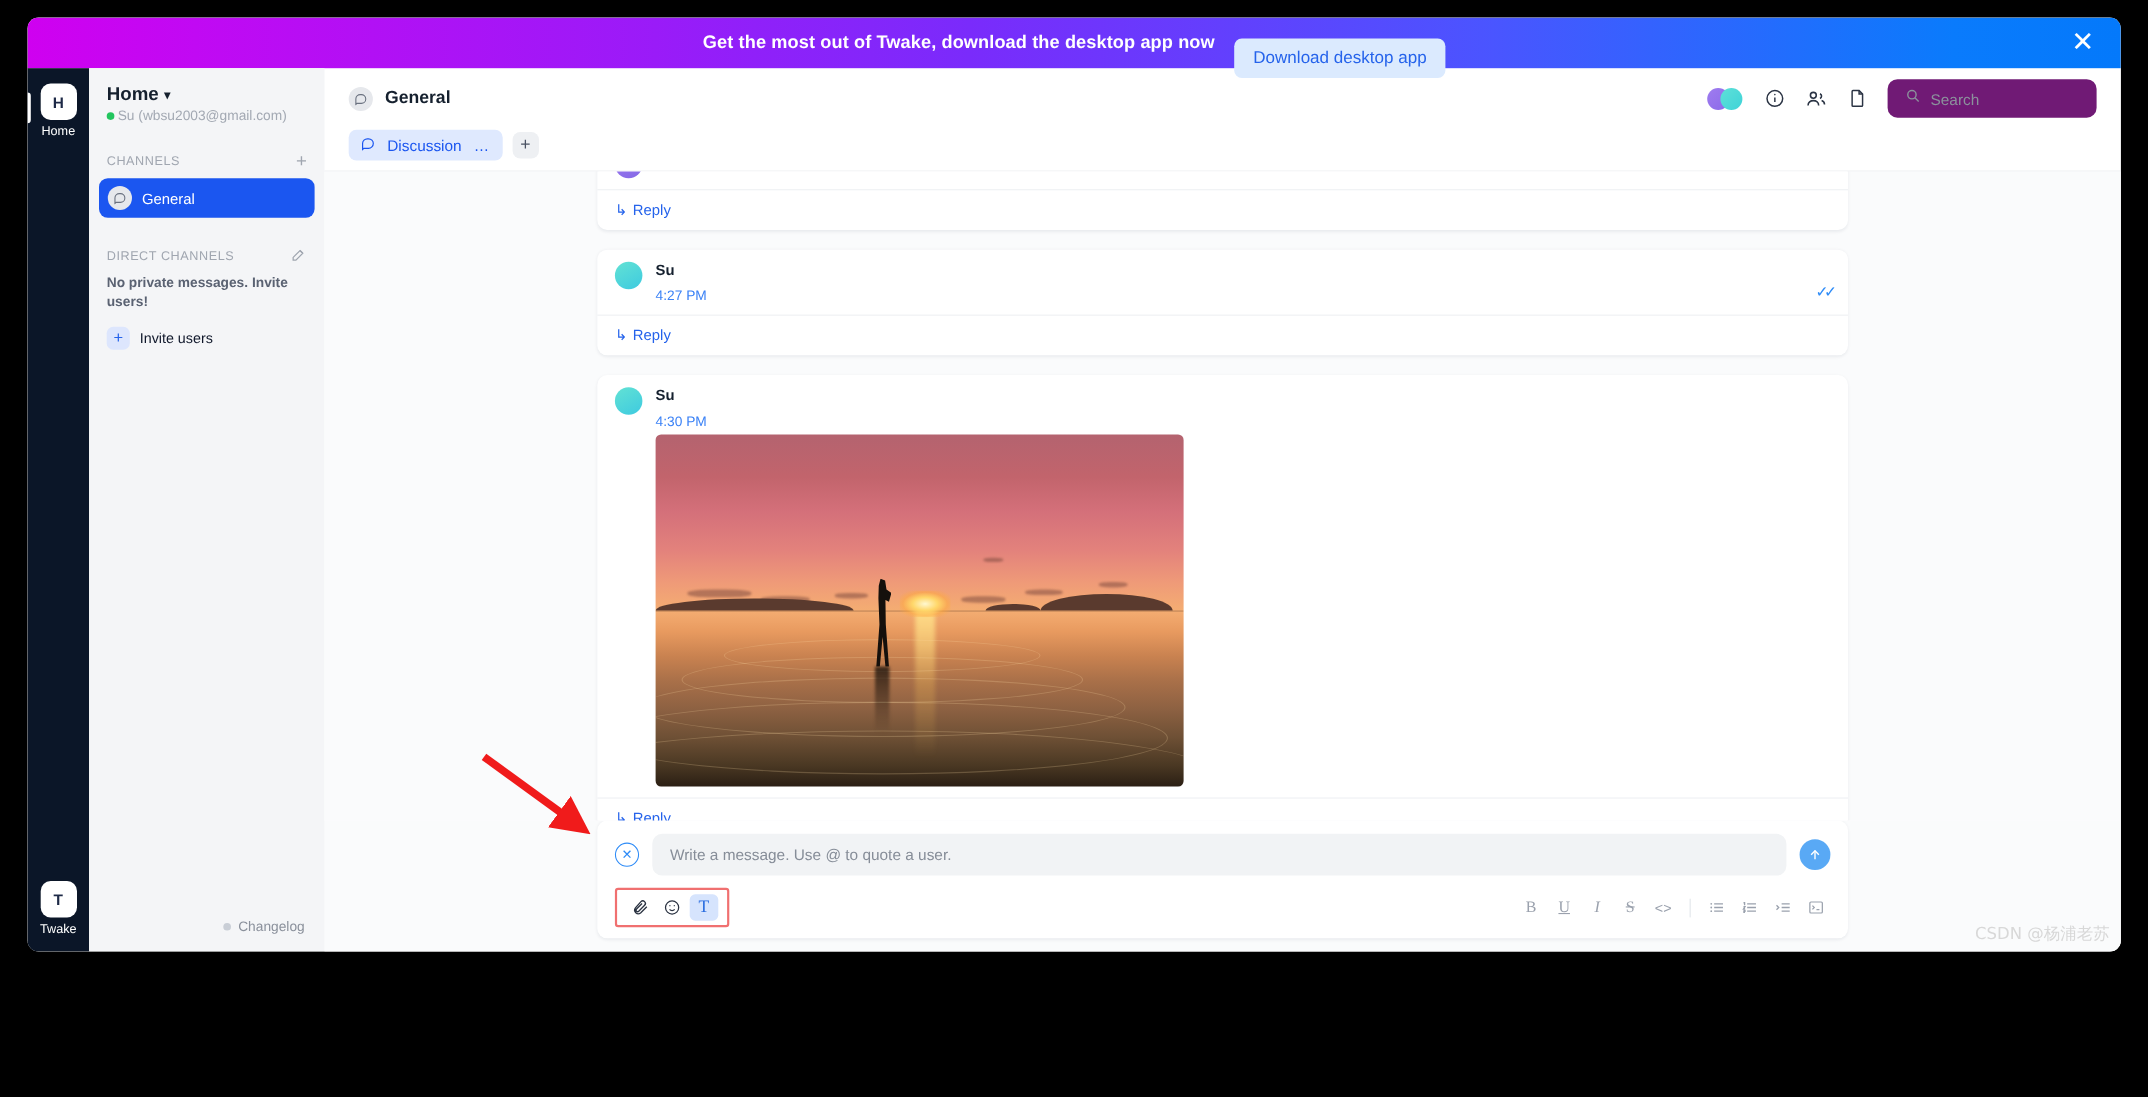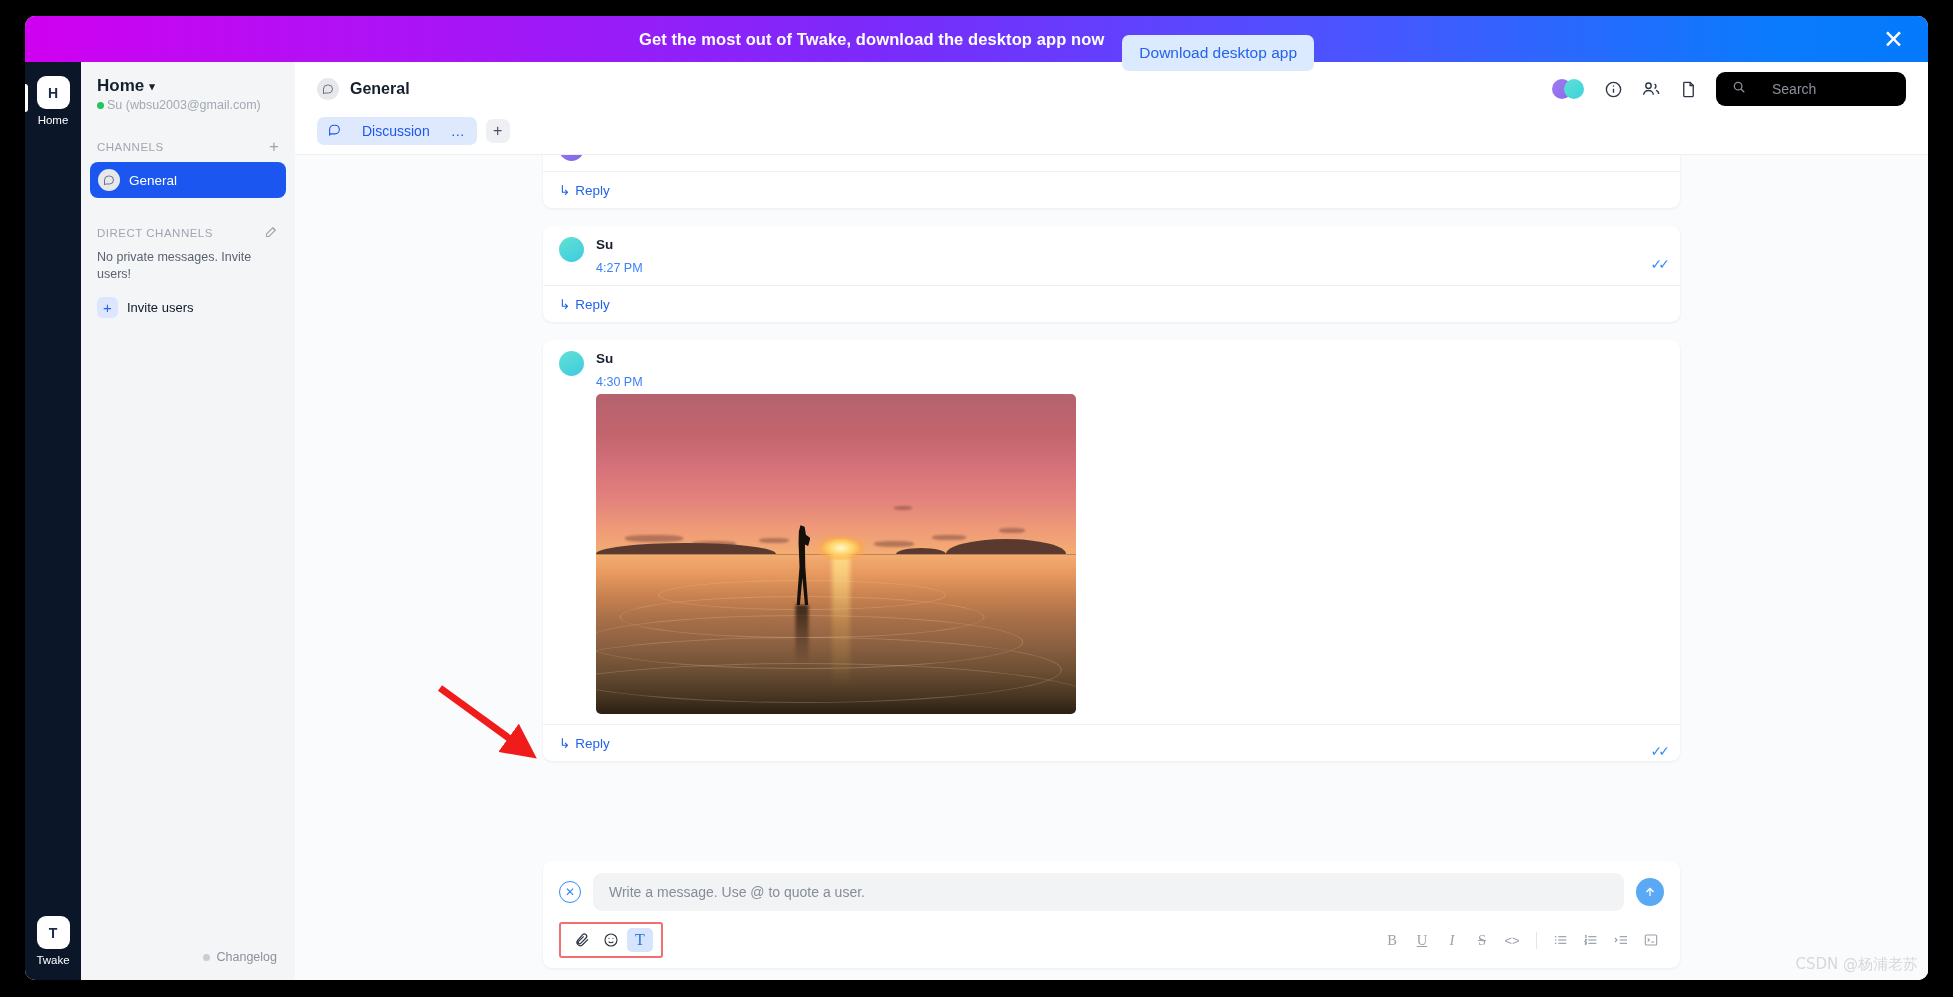--- a/index.html
+++ b/index.html
@@ -5,21 +5,21 @@
   * { box-sizing: border-box; margin: 0; padding: 0; }
   html, body {
     width: 1953px; height: 997px;
     background: #000000;
     font-family: "Liberation Sans", sans-serif;
     overflow: hidden;
   }
   .app-frame {
     position: absolute;
     left: 25px; top: 16px;
-    width: 1903px; height: 964px;
+    width: 1903px; height: 849px;
     background: #ffffff;
     border-radius: 10px;
     overflow: hidden;
     display: flex;
     flex-direction: column;
   }
 
   
   .promo-banner {
     position: relative;
@@ -121,21 +121,21 @@
     border-radius: 8px; cursor: pointer;
     font-size: 13.5px; color: #2c3647;
   }
   .chan-item.active { background: #1b56f0; color: #ffffff; }
   .chan-ico {
     width: 22px; height: 22px; border-radius: 50%;
     background: #e6e8ec; flex: 0 0 22px;
     display: flex; align-items: center; justify-content: center;
   }
 
-  .dm-empty { padding: 0 16px; font-size: 12.5px; color: #5a6272; line-height: 1.35; }
+  .dm-empty { padding: 0 16px; font-size: 12.5px; color: #5a6272; line-height: 1.35; font-weight: bold; }
   .invite-row {
     display: flex; align-items: center; gap: 9px;
     padding: 6px 16px; margin-top: 8px; cursor: pointer;
   }
   .invite-plus {
     width: 21px; height: 21px; border-radius: 6px;
     background: #dde6fd; color: #2563eb;
     display: flex; align-items: center; justify-content: center;
     font-size: 15px; flex: 0 0 21px;
   }
@@ -158,29 +158,29 @@
   }
   .head-top { display: flex; align-items: center; }
   .chan-title { display: flex; align-items: center; gap: 11px; font-size: 16px; font-weight: bold; color: #15202e; }
   .head-right { margin-left: auto; display: flex; align-items: center; gap: 18px; }
   .avatars { display: flex; align-items: center; position: relative; width: 34px; height: 20px; cursor: pointer; }
   .av-a, .av-b { position: absolute; width: 20px; height: 20px; border-radius: 50%; top: 0; }
   .av-a { left: 0; background: linear-gradient(135deg,#9f7cf0,#8b6ae8); }
   .av-b { left: 12px; background: linear-gradient(135deg,#5ee0d8,#3fd3d8); }
   .hicon { cursor: pointer; color: #2b3444; display: flex; align-items: center; }
   .searchbox {
-    display: flex; align-items: center; gap: 26px;
-    background: #000000; border-radius: 9px;
+    display: flex; align-items: center; gap: 9px;
+    background: #701a75; border-radius: 9px;
     padding: 8px 16px; width: 190px; cursor: text;
   }
   .search-ph { color: #8b919c; font-size: 14px; }
 
   .tabs { display: flex; align-items: center; gap: 9px; padding: 11px 0 9px 0; }
   .tab {
-    display: flex; align-items: center; gap: 21px;
+    display: flex; align-items: center; gap: 11px;
     background: #dfe9fe; color: #1b56f0;
     border-radius: 7px; padding: 6px 11px;
     font-size: 14px; cursor: pointer;
   }
   .tab-dots { color: #1b56f0; letter-spacing: 1px; font-size: 14px; }
   .tab-add {
     width: 24px; height: 24px; border-radius: 7px;
     background: #eef0f3; color: #4a5263;
     display: flex; align-items: center; justify-content: center;
     font-size: 16px; cursor: pointer;

